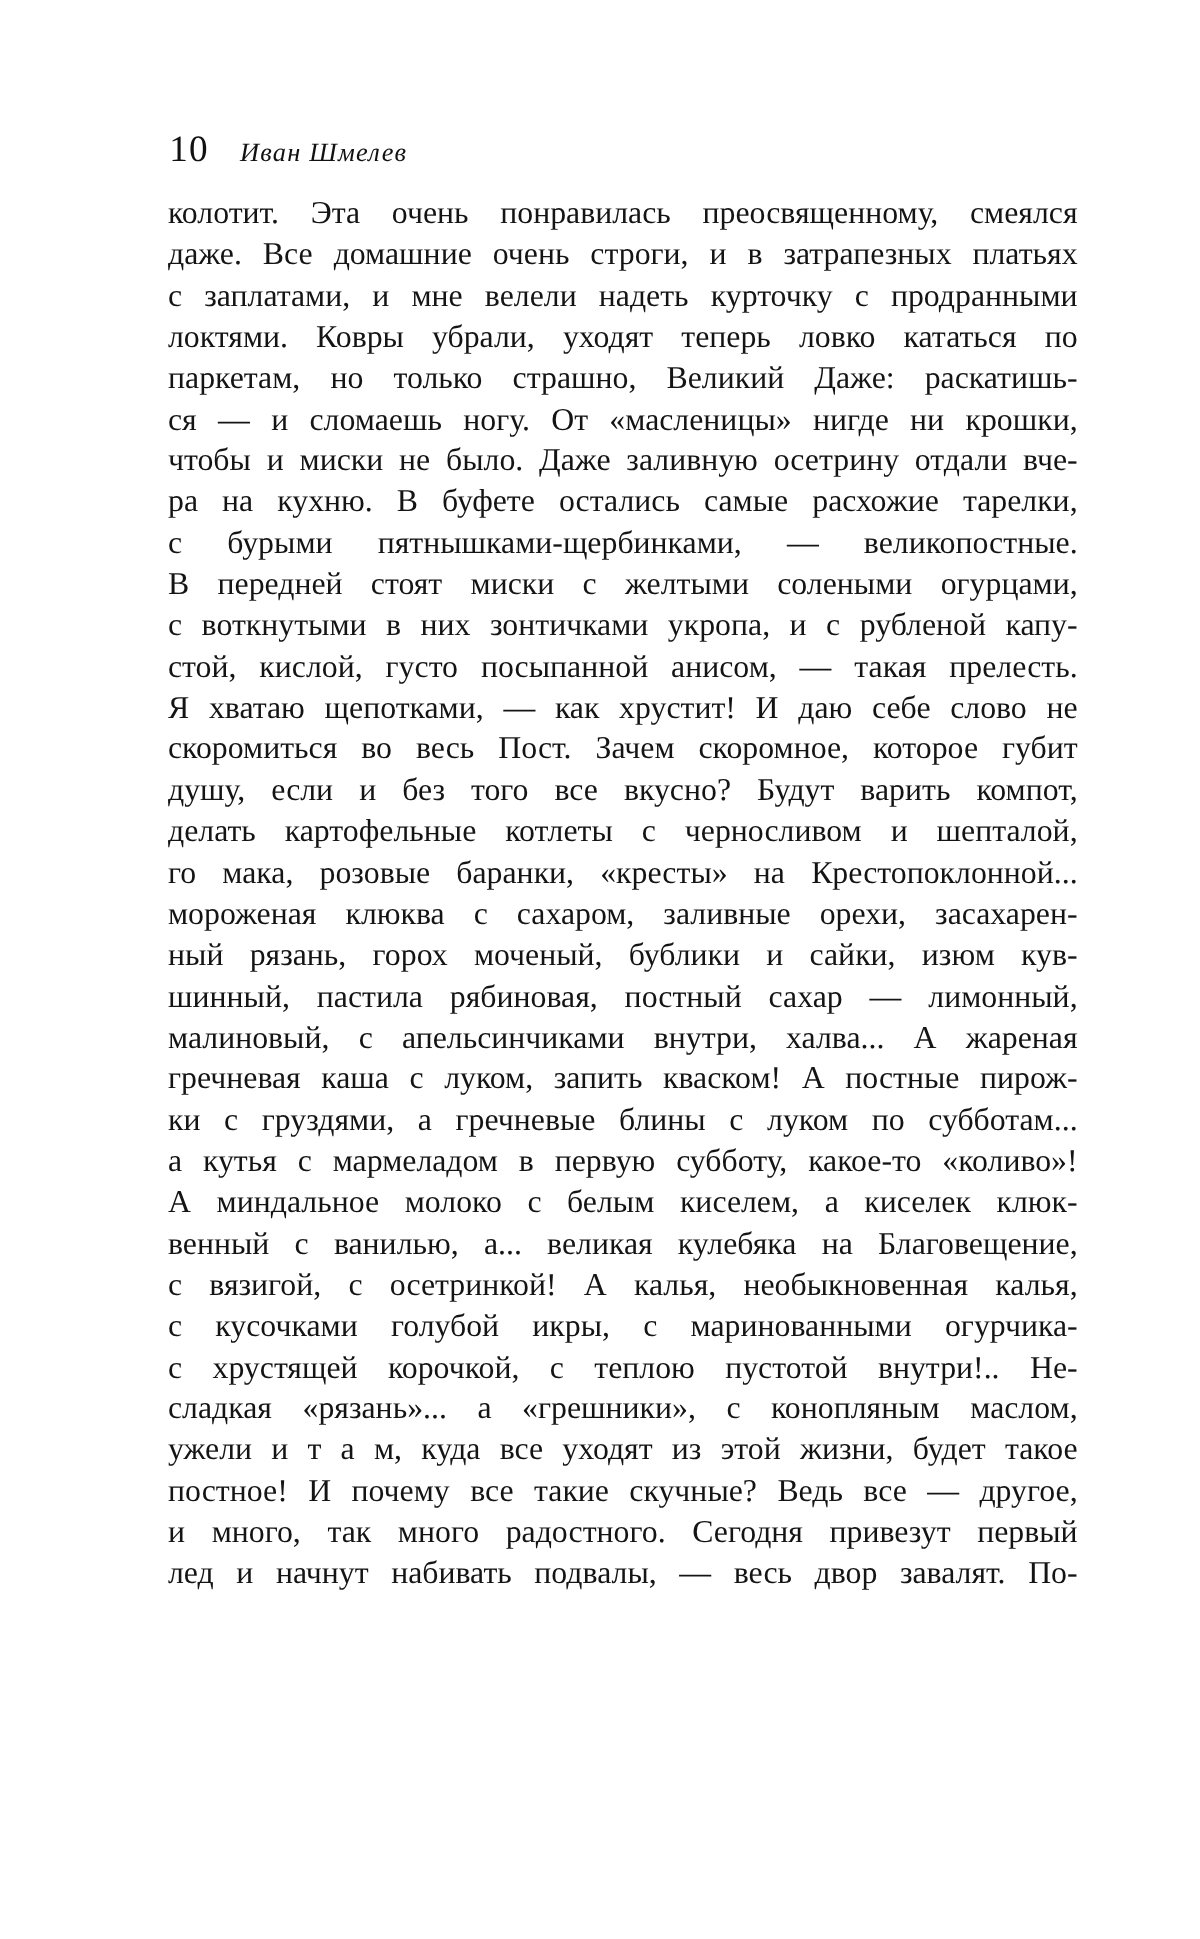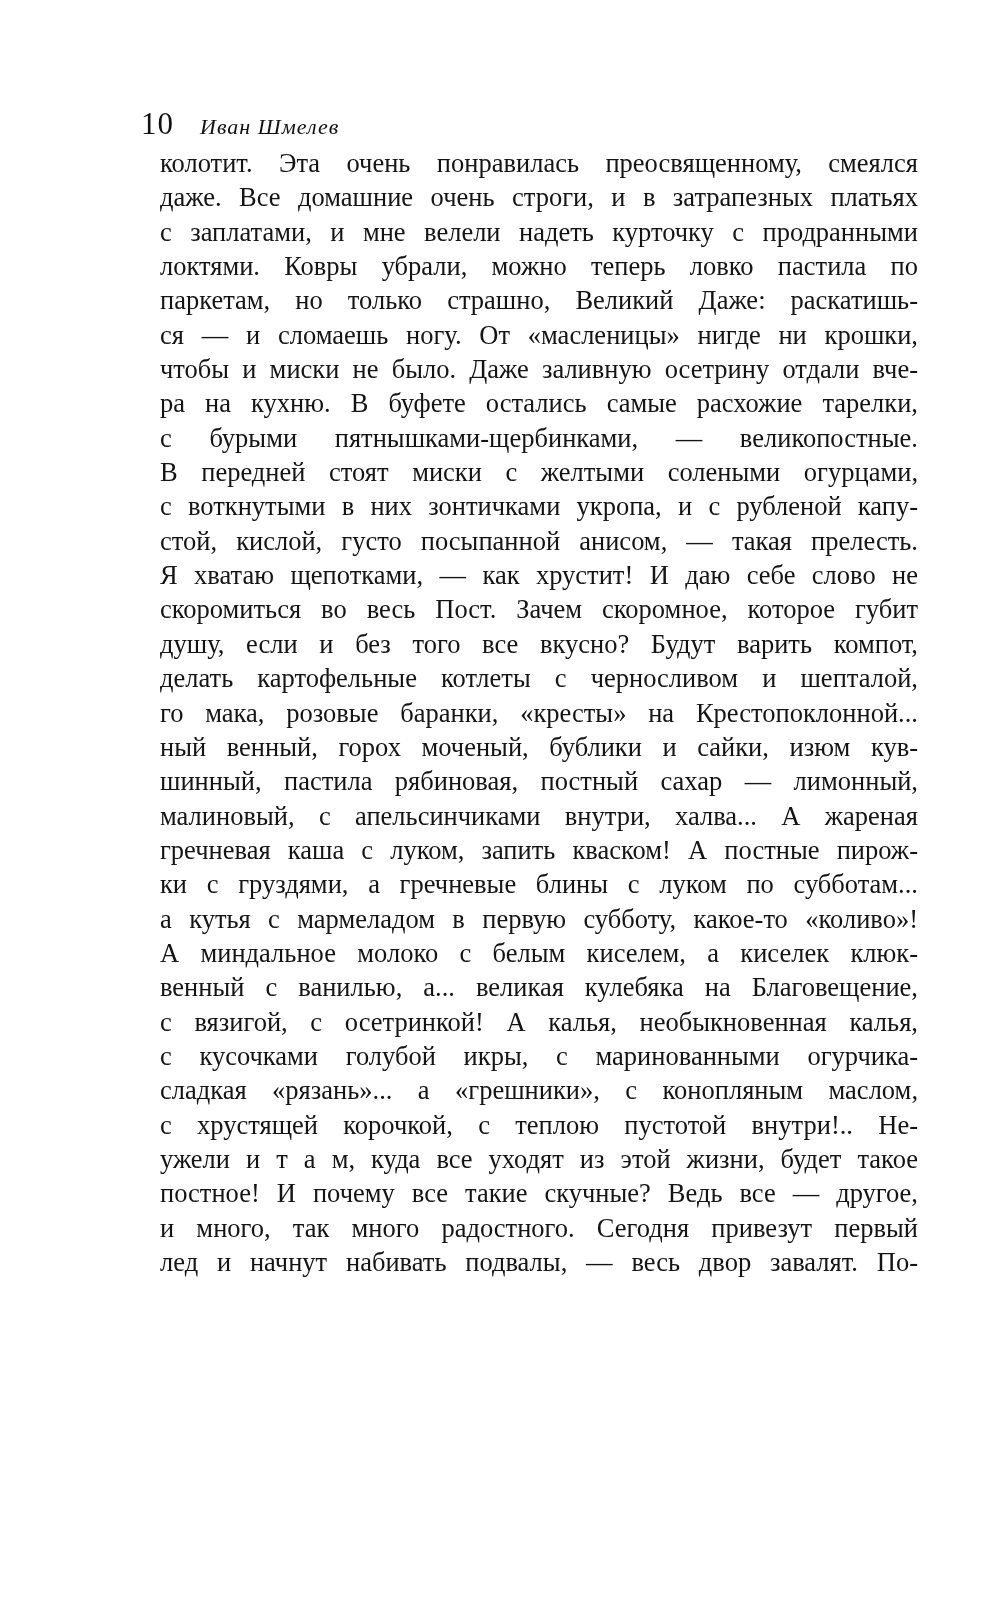--- a/index.html
+++ b/index.html
@@ -30,24 +30,23 @@
     letter-spacing: 1px;
   }
   .author {
     font-size: 22px;
     font-style: italic;
     margin-left: 26px;
     letter-spacing: 1px;
   }
   .text-block {
     position: absolute;
-    top: 146px;
+    top: 160px;
     left: 140px;
     width: 758px;
-    margin-left: 20px;
   }
   .text-line {
     font-size: 26.5px;
     line-height: 34.35px;
     text-align: justify;
     text-align-last: justify;
     white-space: normal;
     color: #141414;
   }
 </style>
@@ -57,44 +56,45 @@
 <div class="page">
   <div class="running-header">
     <span class="page-number">10</span>
     <span class="author">Иван Шмелев</span>
   </div>
 
   <div class="text-block">
       <div class="text-line">колотит. Эта очень понравилась преосвященному, смеялся</div>
       <div class="text-line">даже. Все домашние очень строги, и в затрапезных платьях</div>
       <div class="text-line">с заплатами, и мне велели надеть курточку с продранными</div>
-      <div class="text-line">локтями. Ковры убрали, можно теперь ловко пастила по</div>
+      <div class="text-line">локтями. Ковры убрали, уходят теперь ловко кататься по</div>
       <div class="text-line">паркетам, но только страшно, Великий Даже: раскатишь-</div>
       <div class="text-line">ся — и сломаешь ногу. От «масленицы» нигде ни крошки,</div>
       <div class="text-line">чтобы и миски не было. Даже заливную осетрину отдали вче-</div>
       <div class="text-line">ра на кухню. В буфете остались самые расхожие тарелки,</div>
       <div class="text-line">с бурыми пятнышками-щербинками, — великопостные.</div>
       <div class="text-line">В передней стоят миски с желтыми солеными огурцами,</div>
       <div class="text-line">с воткнутыми в них зонтичками укропа, и с рубленой капу-</div>
       <div class="text-line">стой, кислой, густо посыпанной анисом, — такая прелесть.</div>
       <div class="text-line">Я хватаю щепотками, — как хрустит! И даю себе слово не</div>
       <div class="text-line">скоромиться во весь Пост. Зачем скоромное, которое губит</div>
       <div class="text-line">душу, если и без того все вкусно? Будут варить компот,</div>
       <div class="text-line">делать картофельные котлеты с черносливом и шепталой,</div>
       <div class="text-line">го мака, розовые баранки, «кресты» на Крестопоклонной...</div>
-      <div class="text-line">ный венный, горох моченый, бублики и сайки, изюм кув-</div>
+      <div class="text-line">мороженая клюква с сахаром, заливные орехи, засахарен-</div>
+      <div class="text-line">ный рязань, горох моченый, бублики и сайки, изюм кув-</div>
       <div class="text-line">шинный, пастила рябиновая, постный сахар — лимонный,</div>
       <div class="text-line">малиновый, с апельсинчиками внутри, халва... А жареная</div>
       <div class="text-line">гречневая каша с луком, запить кваском! А постные пирож-</div>
       <div class="text-line">ки с груздями, а гречневые блины с луком по субботам...</div>
       <div class="text-line">а кутья с мармеладом в первую субботу, какое-то «коливо»!</div>
       <div class="text-line">А миндальное молоко с белым киселем, а киселек клюк-</div>
       <div class="text-line">венный с ванилью, а... великая кулебяка на Благовещение,</div>
       <div class="text-line">с вязигой, с осетринкой! А калья, необыкновенная калья,</div>
       <div class="text-line">с кусочками голубой икры, с маринованными огурчика-</div>
+      <div class="text-line">с хрустящей корочкой, с теплою пустотой внутри!.. Не-</div>
       <div class="text-line">сладкая «рязань»... а «грешники», с конопляным маслом,</div>
-      <div class="text-line">с хрустящей корочкой, с теплою пустотой внутри!.. Не-</div>
       <div class="text-line">ужели и т а м, куда все уходят из этой жизни, будет такое</div>
       <div class="text-line">постное! И почему все такие скучные? Ведь все — другое,</div>
       <div class="text-line">и много, так много радостного. Сегодня привезут первый</div>
       <div class="text-line">лед и начнут набивать подвалы, — весь двор завалят. По-</div>
     </div>
 </div>
 
 </body></html>

